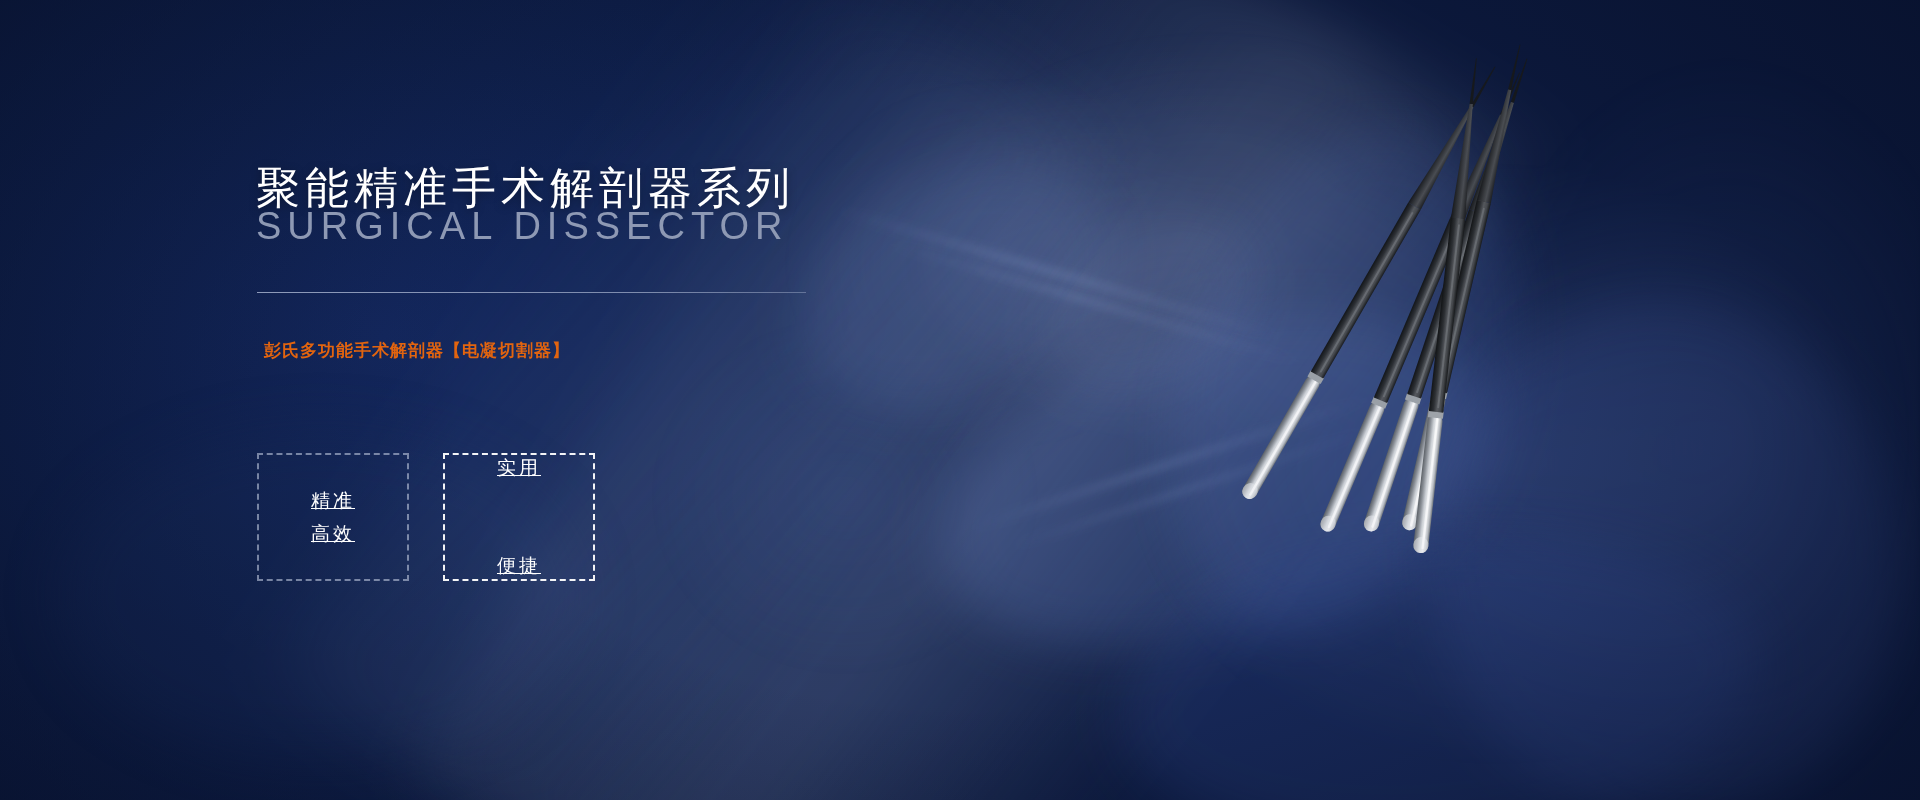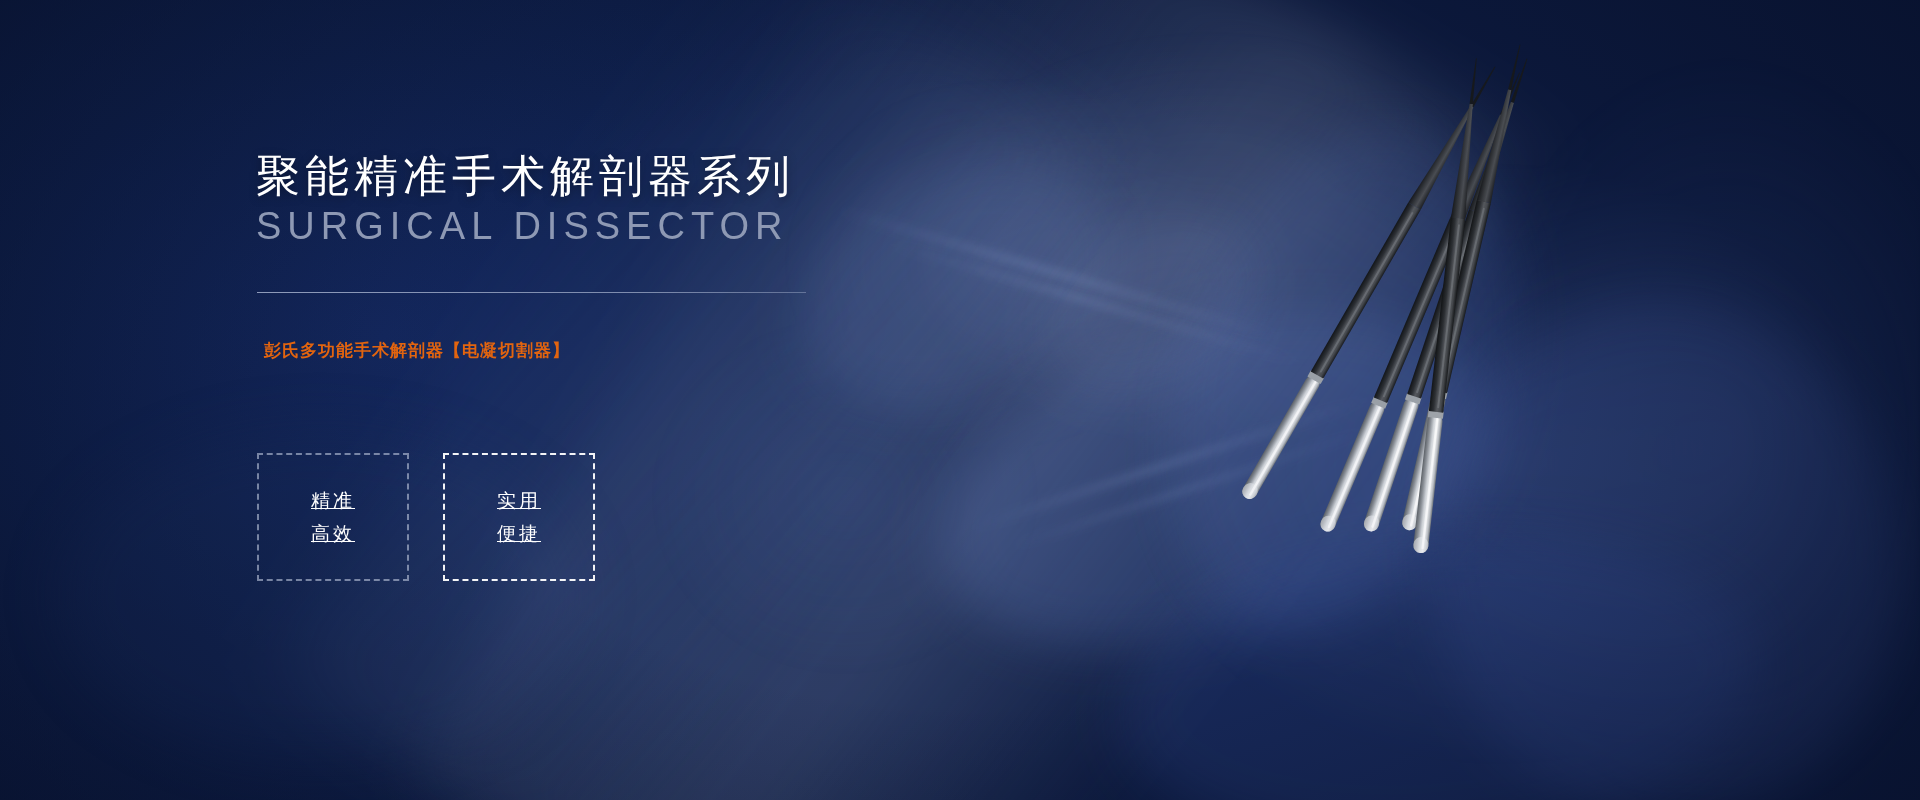--- a/index.html
+++ b/index.html
@@ -66,21 +66,21 @@
   
   .bg-vignette{
     position:absolute;inset:0;
     background:radial-gradient(ellipse 1250px 760px at 50% 50%, rgba(0,0,0,0) 40%, rgba(4,10,30,.55) 100%);
   }
 
   
   .content{position:absolute;left:0;top:0;width:960px;height:800px;}
 
   .title-cn{
-    position:absolute;left:256px;top:118px;
+    position:absolute;left:256px;top:130px;
     font-size:44px;letter-spacing:5px;color:#ffffff;font-weight:400;
     white-space:nowrap;text-shadow:0 2px 10px rgba(0,0,0,.35);
   }
   .title-en{
     position:absolute;left:256px;top:205px;
     font-size:38px;letter-spacing:6px;color:#8e99b4;font-weight:400;
     white-space:nowrap;
   }
   .rule{
     position:absolute;left:257px;top:292px;width:549px;height:1px;
@@ -92,21 +92,21 @@
   }
 
   
   .features{position:absolute;left:257px;top:453px;display:flex;gap:34px;}
   .feat{
     width:148px;height:124px;
     display:flex;flex-direction:column;align-items:center;justify-content:center;
     gap:7px;color:#ffffff;font-size:19px;letter-spacing:3px;line-height:1.35;text-decoration:underline;
   }
   .feat-dim{border:2px dashed rgba(205,214,234,.55);}
-  .feat-bright{border:2px dashed rgba(255,255,255,.95);}
+  .feat-bright{border:2px dashed rgba(255,255,255,.95);justify-content:space-between;}
   .feat span{display:block;}
 
   
   .tools{position:absolute;left:0;top:0;width:1920px;height:800px;pointer-events:none;}
 </style>
 </head>
 <body>
 
 <div class="banner">
 

